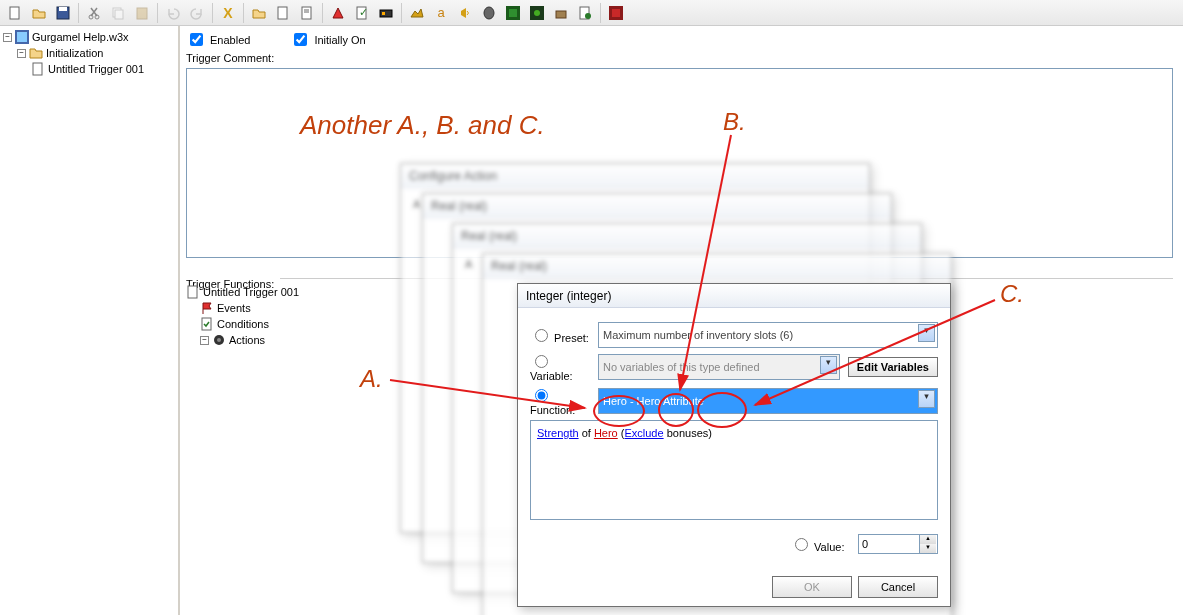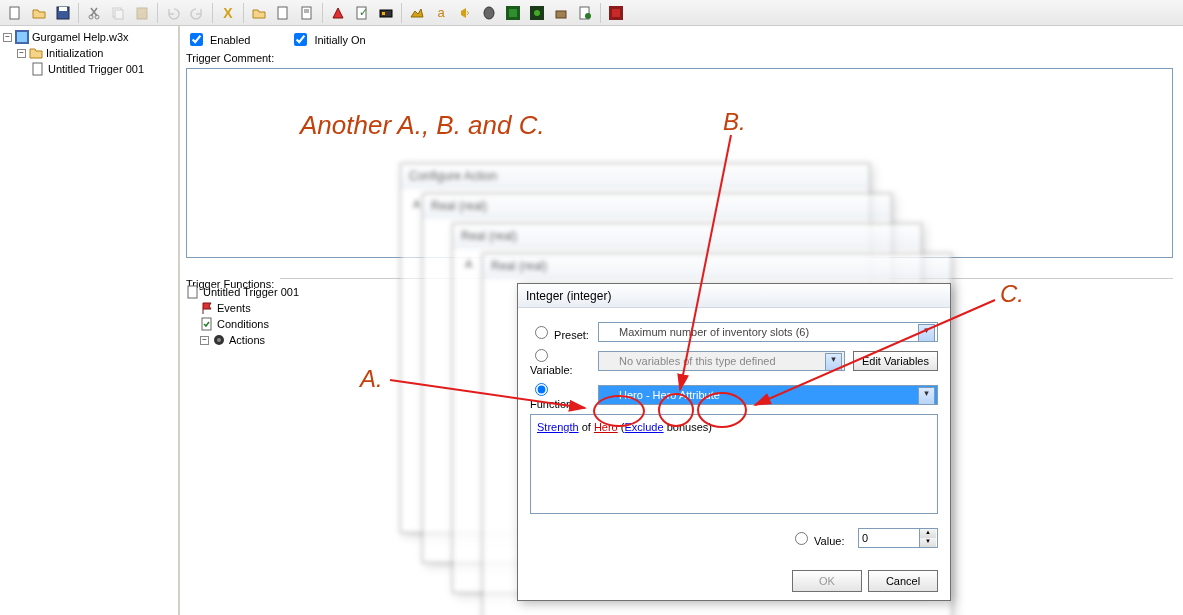--- a/index.html
+++ b/index.html
@@ -32,33 +32,33 @@
   .tflabel { position:absolute; top:240px; left:6px;margin-top:12px; }
   .tfline { position:absolute; top:252px; left:100px; right:10px; height:1px; background:#ccc; }
   .tftree { position:absolute; top:258px; left:6px; right:10px; bottom:0; border:0; }
   
   
   .dlg { position:absolute; background:#fff; border:1px solid #707070; box-shadow: 3px 3px 10px rgba(0,0,0,0.25); }
   .dlgtitle { height:24px; background:linear-gradient(#fff,#e9eef5); border-bottom:1px solid #d0d7e5; padding:5px 8px; font-size:12px; }
   .dlgbody { padding:10px 12px; }
   .dlgrow { display:flex; align-items:center; margin:4px 0; gap:8px;justify-content:flex-end; }
   .radio-lbl { width:60px; }
-  .combo { flex:1; height:20px; border:1px solid #7f9db9; background:#fff; display:flex; align-items:center; padding:0 20px; position:relative; color:#444; }
+  .combo { flex:1; height:26px; border:1px solid #7f9db9; background:#fff; display:flex; align-items:center; padding:0 4px; position:relative; color:#444; }
   .combo.sel { background:#3399ff; color:#fff; }
   .combo.dis { background:#f0f0f0; color:#888; }
   .combo::after { content:"▾"; position:absolute; right:2px; top:1px; width:15px; height:16px; background:linear-gradient(#dbeafe,#b9d4f7); border:1px solid #7f9db9; text-align:center; font-size:9px; color:#333; }
-  .editbtn { height:20px; border:1px solid #707070; padding:0 8px; background:linear-gradient(#fff,#e4e4e4); }
+  .editbtn { height:20px; border:1px solid #707070; padding:0 8px; background:linear-gradient(#fff,#e4e4e4);font-weight:bold; }
   .funcbox { border:1px solid #7f9db9; height:100px; padding:6px; background:#fff; margin-top:4px; }
   .link { color:#0000ee; text-decoration:underline; cursor:pointer; }
   .spin { width:80px; height:20px; border:1px solid #7f9db9; display:flex; }
   .spin input { border:0; width:60px; padding:0 3px; outline:none; }
   .spin .sbtns { width:17px; display:flex; flex-direction:column; }
   .spin .sbtn { flex:1; border-left:1px solid #7f9db9; background:linear-gradient(#f4f4f4,#ddd); font-size:6px; text-align:center; line-height:1; }
   .dlgbtns { display:flex; justify-content:flex-end; gap:6px; padding:8px 12px; border-top:0; }
-  .dlgbtns button { width:70px; height:22px; border:1px solid #707070; background:linear-gradient(#fff,#e4e4e4); }
+  .dlgbtns button { width:80px; height:22px; border:1px solid #707070; background:linear-gradient(#fff,#e4e4e4); }
   .dlgbtns button:disabled { color:#999; }
   
   
   .anno { position:absolute; color:#c2410c; font-style:italic; font-family: Liberation Sans, sans-serif; font-size:24px; font-weight:500; pointer-events:none; }
   .circle { position:absolute; border:2px solid #e21b1b; border-radius:50%; pointer-events:none; }
   svg.arrows { position:absolute; top:0; left:0; width:1183px; height:615px; pointer-events:none; }
   
   .blur { filter: blur(2px); opacity:0.6; }
 </style>
 </head>

